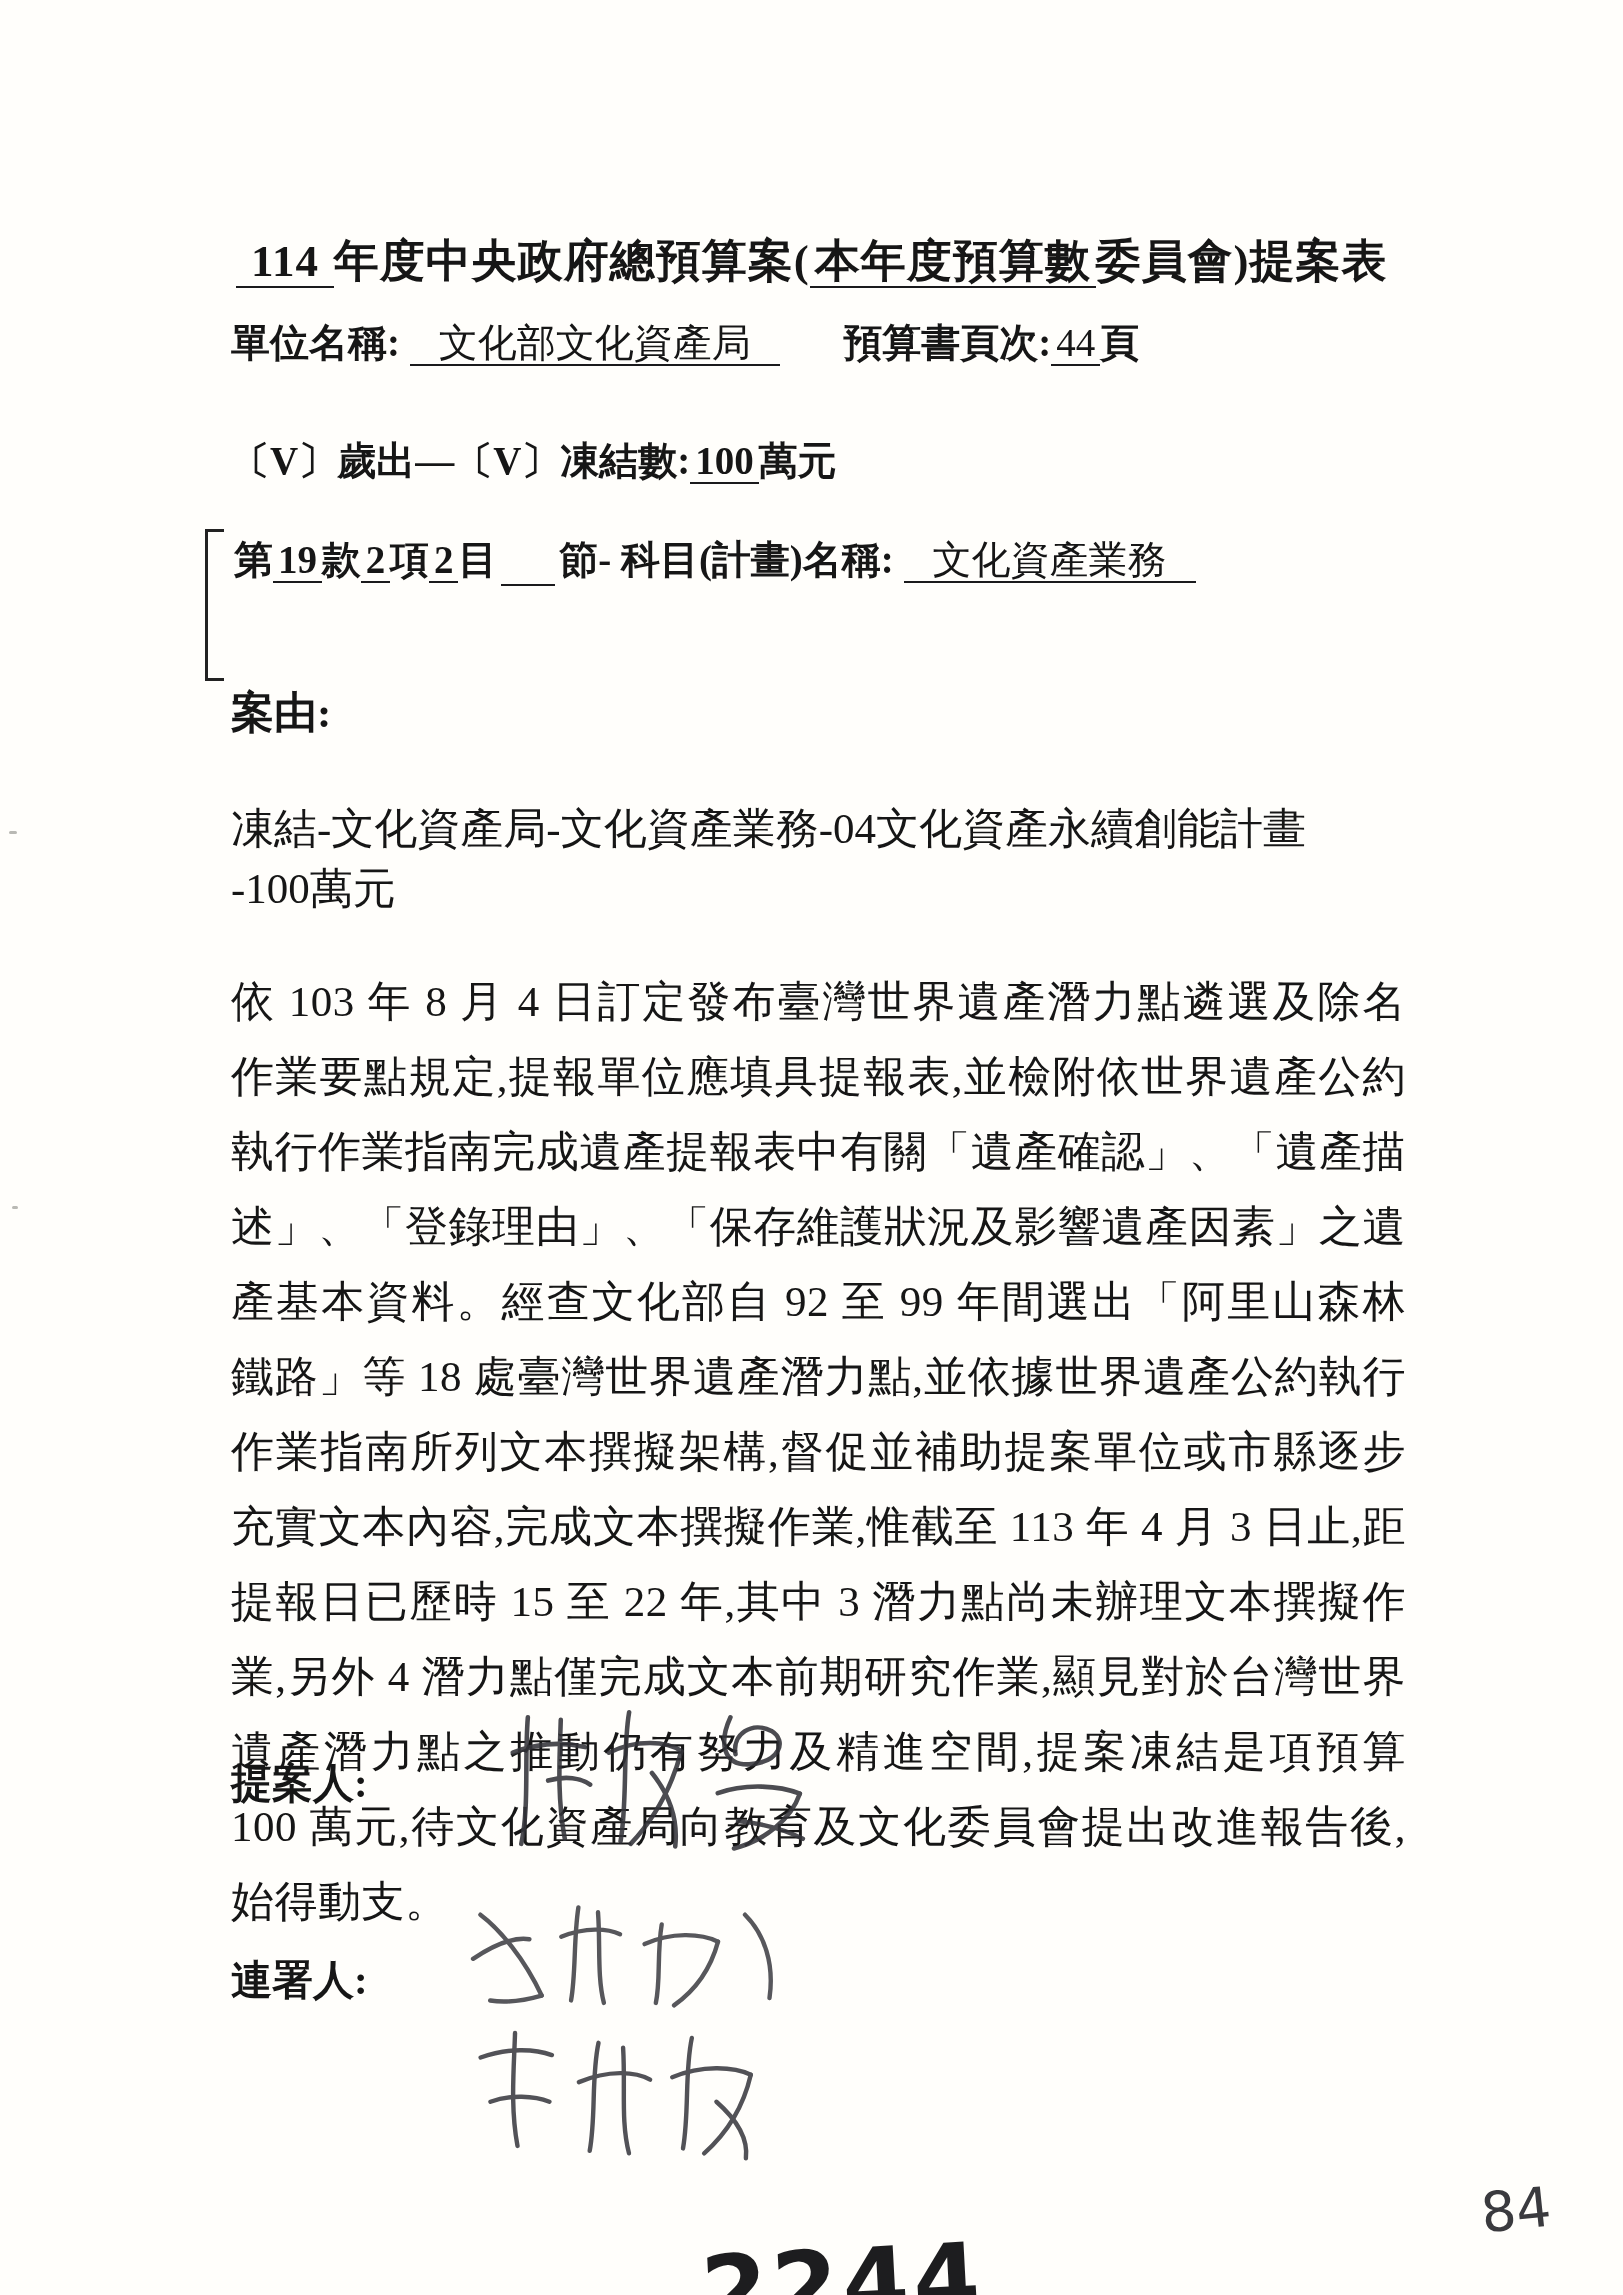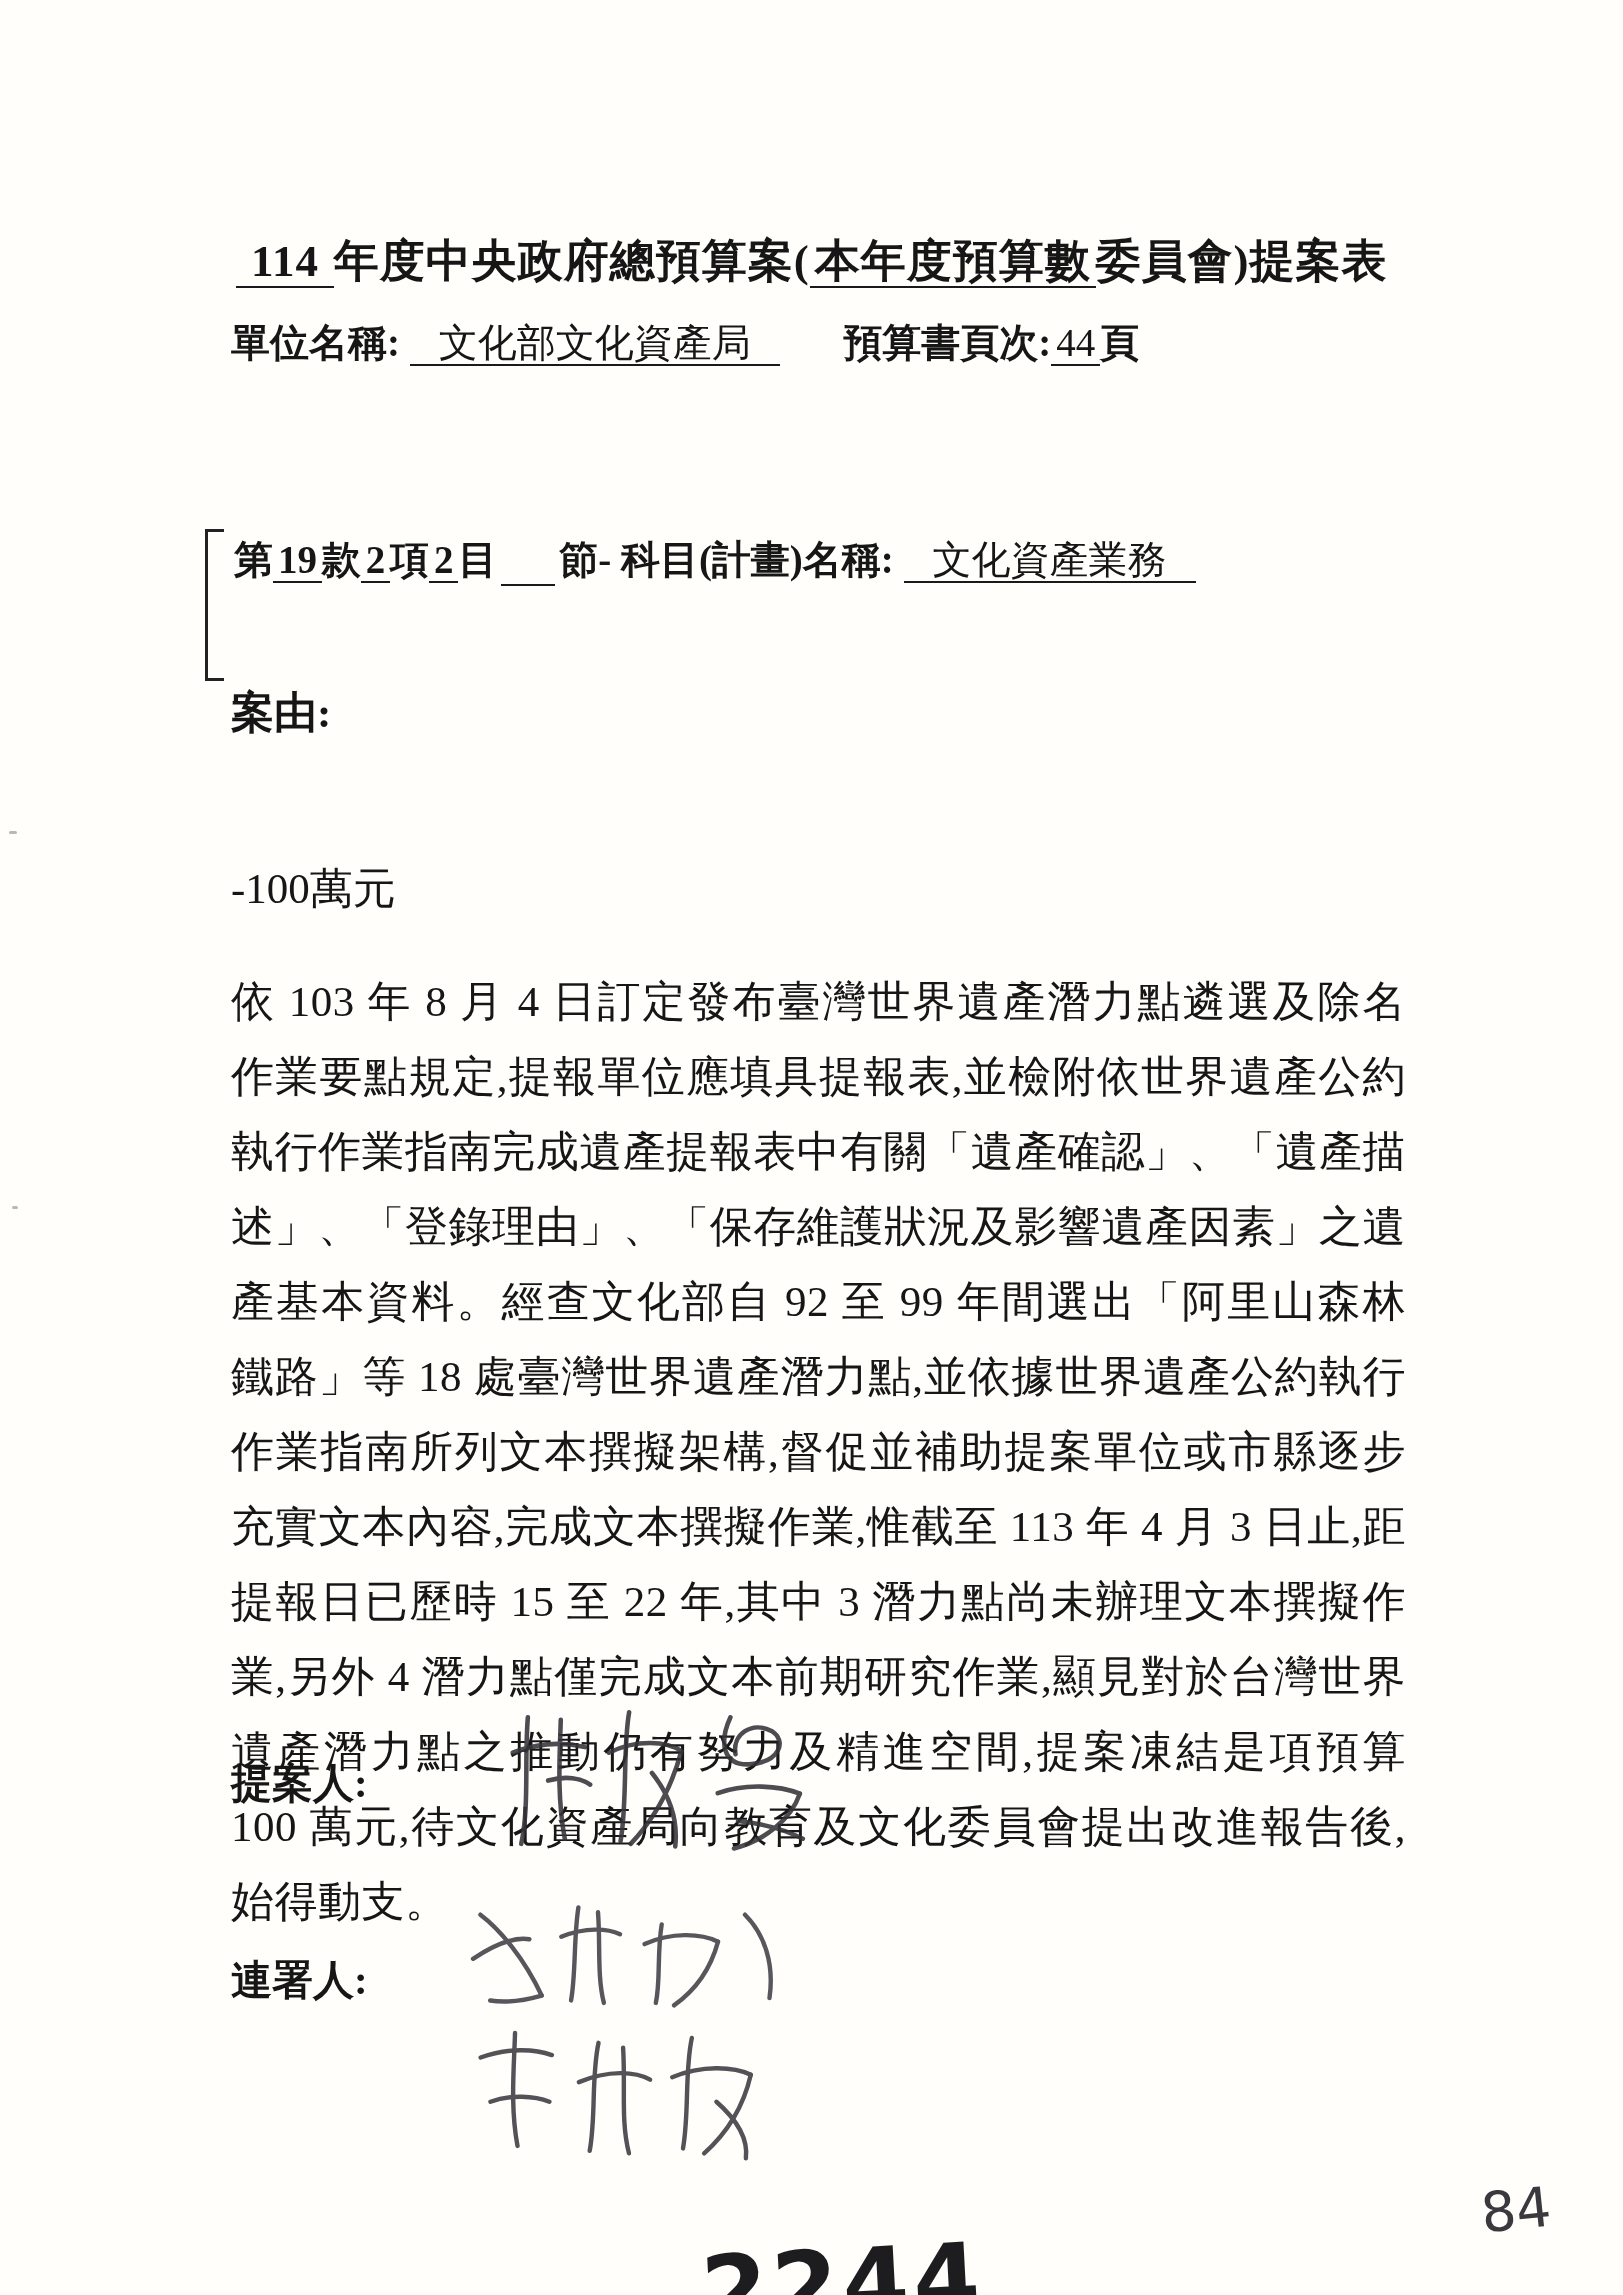--- a/index.html
+++ b/index.html
@@ -54,32 +54,36 @@
     <span class="u padsm">114</span><span>年度中央政府總預算案(</span><span class="u">本年度預算數</span><span>委員會)提案表</span>
   </div>
 
   <div class="abs line" style="top:319px;left:231px;">
     <span class="b">單位名稱:</span>
     <span class="u pad">文化部文化資產局</span>
     <span class="gap-lg"></span>
     <span class="b">預算書頁次:</span><span class="u">44</span><span class="b">頁</span>
   </div>
 
+  <div class="abs line b" style="top:437px;left:231px;">
+    <span>〔V〕歲出</span><span>—</span><span>〔V〕凍結數:</span><span class="u">100</span><span>萬元</span>
+  </div>
 
   <div class="abs bracket" style="left:205px;top:529px;height:152px;"></div>
 
   <div class="abs line b" style="top:536px;left:234px;">
     <span>第</span><span class="u">19</span><span>款</span><span class="u">2</span><span>項</span><span class="u">2</span><span>目</span><span class="blank"></span><span>節-</span>
     <span>科目(計畫)名稱:</span>
     <span class="u pad" style="font-weight:400;">文化資產業務</span>
   </div>
 
 
   <div class="abs line b" style="top:686px;left:231px;font-size:43px;">案由:</div>
 
+  <div class="abs case-line" style="top:799px;left:231px;">凍結-文化資產局-文化資產業務-04文化資產永續創能計畫</div>
   <div class="abs case-line" style="top:859px;left:231px;">-100萬元</div>
 
   <div class="abs body-text" style="top:964px;left:231px;">依 103 年 8 月 4 日訂定發布臺灣世界遺產潛力點遴選及除名作業要點規定,提報單位應填具提報表,並檢附依世界遺產公約執行作業指南完成遺產提報表中有關「遺產確認」、「遺產描述」、「登錄理由」、「保存維護狀況及影響遺產因素」之遺產基本資料。經查文化部自 92 至 99 年間選出「阿里山森林鐵路」等 18 處臺灣世界遺產潛力點,並依據世界遺產公約執行作業指南所列文本撰擬架構,督促並補助提案單位或市縣逐步充實文本內容,完成文本撰擬作業,惟截至 113 年 4 月 3 日止,距提報日已歷時 15 至 22 年,其中 3 潛力點尚未辦理文本撰擬作業,另外 4 潛力點僅完成文本前期研究作業,顯見對於台灣世界遺產潛力點之推動仍有努力及精進空間,提案凍結是項預算 100 萬元,待文化資產局向教育及文化委員會提出改進報告後,始得動支。</div>
 
   <div class="abs line b" style="top:1758px;left:231px;font-size:41px;">提案人:</div>
 
   <svg class="abs sig" style="left:500px;top:1687px;" width="314" height="177" viewBox="0 0 620 320">
     <g fill="none" stroke="#34343a" stroke-width="9" stroke-linecap="round" opacity="0.88">
       <path d="M55 45 C 48 130, 58 220, 42 295"></path>
       <path d="M25 115 C 85 92, 135 96, 168 104"></path>

